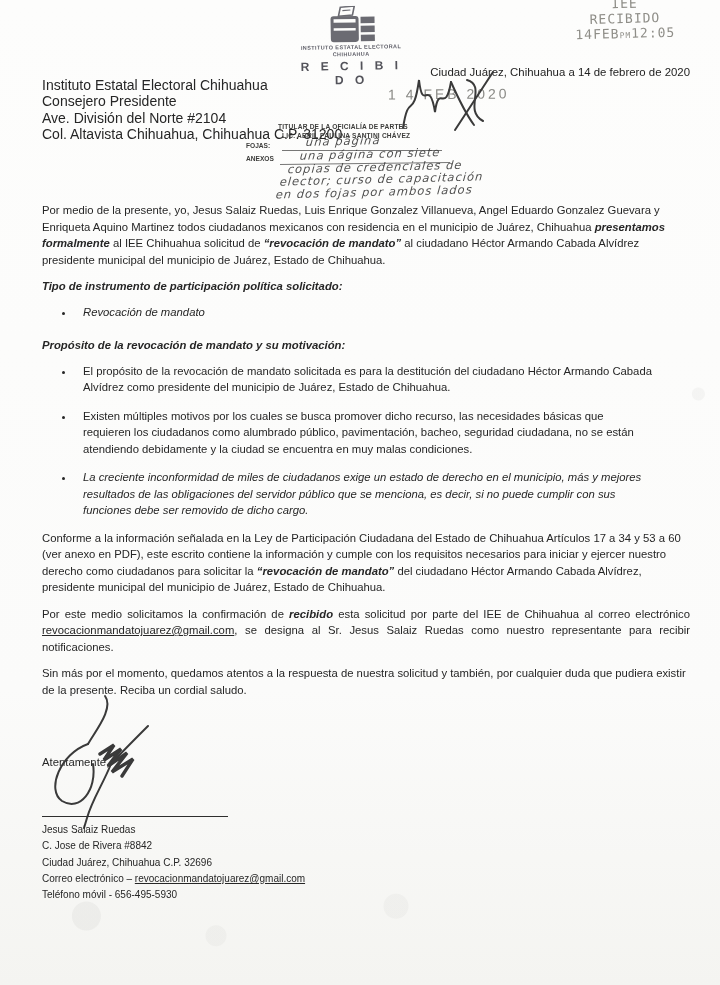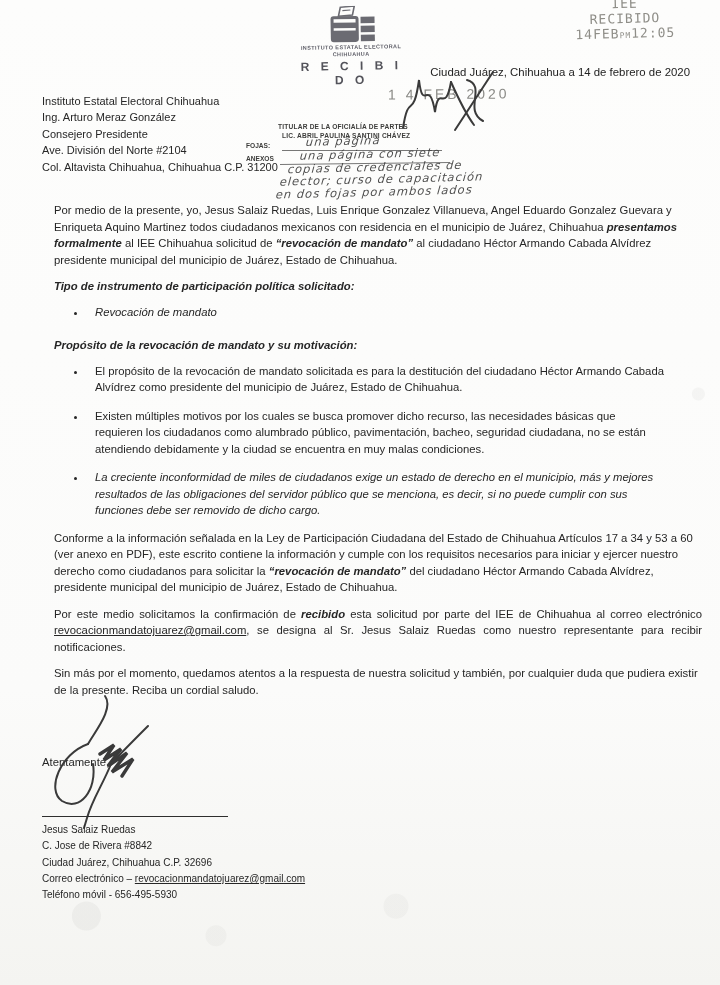--- a/index.html
+++ b/index.html
@@ -20,21 +20,21 @@
   .logo-stamp{position:absolute;left:296px;top:6px;width:110px;text-align:center;
     color:#45454e;opacity:.88;transform:rotate(-1deg);}
   .logo-stamp .org{font-size:5.5px;font-weight:bold;letter-spacing:.4px;line-height:6.5px;color:#4a4a55;}
   .logo-stamp .recibido{font-size:12px;font-weight:bold;letter-spacing:4px;margin-top:2px;color:#3c3c44;}
   .machine-stamp{position:absolute;left:540px;top:-4px;width:170px;text-align:center;
     font-family:"DejaVu Sans Mono",monospace;color:#8f8e88;font-size:13px;line-height:15px;
     transform:rotate(-1.5deg);letter-spacing:1px;}
   .machine-stamp .ampm{font-size:8px;}
   .dateline{position:absolute;right:30px;top:66px;font-size:11.4px;color:#222;}
   
-  .recipient{position:absolute;left:42px;top:93px;font-size:11px;line-height:16.4px;}
+  .recipient{position:absolute;left:42px;top:77px;font-size:14px;line-height:16.4px;}
   
   .office-stamp{position:absolute;left:246px;top:84px;width:260px;color:#4a4a48;}
   .office-stamp .big-date{position:absolute;left:142px;top:2px;font-size:14px;letter-spacing:3px;
     color:#8a8a86;white-space:nowrap;font-family:"Liberation Sans",sans-serif;transform:rotate(-.5deg);}
   .office-stamp .t1{position:absolute;left:32px;top:39px;font-size:6.6px;font-weight:bold;letter-spacing:.2px;color:#3c3c3a;white-space:nowrap;}
   .office-stamp .t2{position:absolute;left:36px;top:48px;font-size:6.6px;font-weight:bold;letter-spacing:.2px;color:#3c3c3a;white-space:nowrap;}
   .office-stamp .fojas{position:absolute;left:0px;top:58px;font-size:6.6px;font-weight:bold;color:#3c3c3a;}
   .office-stamp .anexos{position:absolute;left:0px;top:71px;font-size:6.6px;font-weight:bold;color:#3c3c3a;}
   .office-stamp .rule{position:absolute;height:0;border-top:1px solid #555;opacity:.8;}
   .office-stamp .rule1{left:36px;top:66px;width:160px;}
@@ -42,21 +42,21 @@
   
   .hw{position:absolute;font-family:"DejaVu Sans",sans-serif;font-style:italic;
     color:#3f3f3f;font-size:11.5px;letter-spacing:1px;white-space:nowrap;opacity:.92;
     transform:skewX(-6deg) rotate(-1.5deg);}
   .hw1{left:306px;top:134px;}
   .hw2{left:300px;top:147px;}
   .hw3{left:288px;top:160px;}
   .hw4{left:280px;top:172px;}
   .hw5{left:276px;top:185px;}
   
-  .letter{position:absolute;left:54px;width:648px;top:202px;font-size:11.3px;line-height:16.5px;}
+  .letter{position:absolute;left:42px;width:648px;top:202px;font-size:11.3px;line-height:16.5px;}
   .letter p{margin:0 0 10px 0;}
   .letter .heading{font-weight:bold;font-style:italic;margin:9px 0 9px 0;}
   .letter ul{margin:0 0 10px 0;padding:0 36px 0 33px;list-style:disc;}
   .letter ul.single{margin-bottom:17px;}
   .letter li{margin:0 0 12px 0;padding-left:8px;}
   .letter li:last-child{margin-bottom:0;font-style:italic;}
   .letter ul.multi{margin-bottom:11px;}
   .bi{font-weight:bold;font-style:italic;}
   .u{text-decoration:underline;}
   .justify{text-align:justify;}
@@ -93,21 +93,20 @@
   <div class="machine-stamp">
     <div>IEE</div>
     <div>RECIBIDO</div>
     <div><span>14FEB</span><span class="ampm">PM</span><span>12:05</span></div>
   </div>
 
   <div class="dateline">Ciudad Juárez, Chihuahua a 14 de febrero de 2020</div>
 
   <div class="recipient">
     <div>Instituto Estatal Electoral Chihuahua</div>
-    <div>Ing. Arturo Meraz González</div>
     <div>Consejero Presidente</div>
     <div>Ave. División del Norte #2104</div>
     <div>Col. Altavista Chihuahua, Chihuahua C.P. 31200</div>
   </div>
 
   <div class="office-stamp">
     <div class="big-date">1 4  FEB  2020</div>
     <div class="t1">TITULAR DE LA OFICIALÍA DE PARTES</div>
     <div class="t2">LIC. ABRIL PAULINA SANTINI CHÁVEZ</div>
     <div class="fojas">FOJAS:</div>

